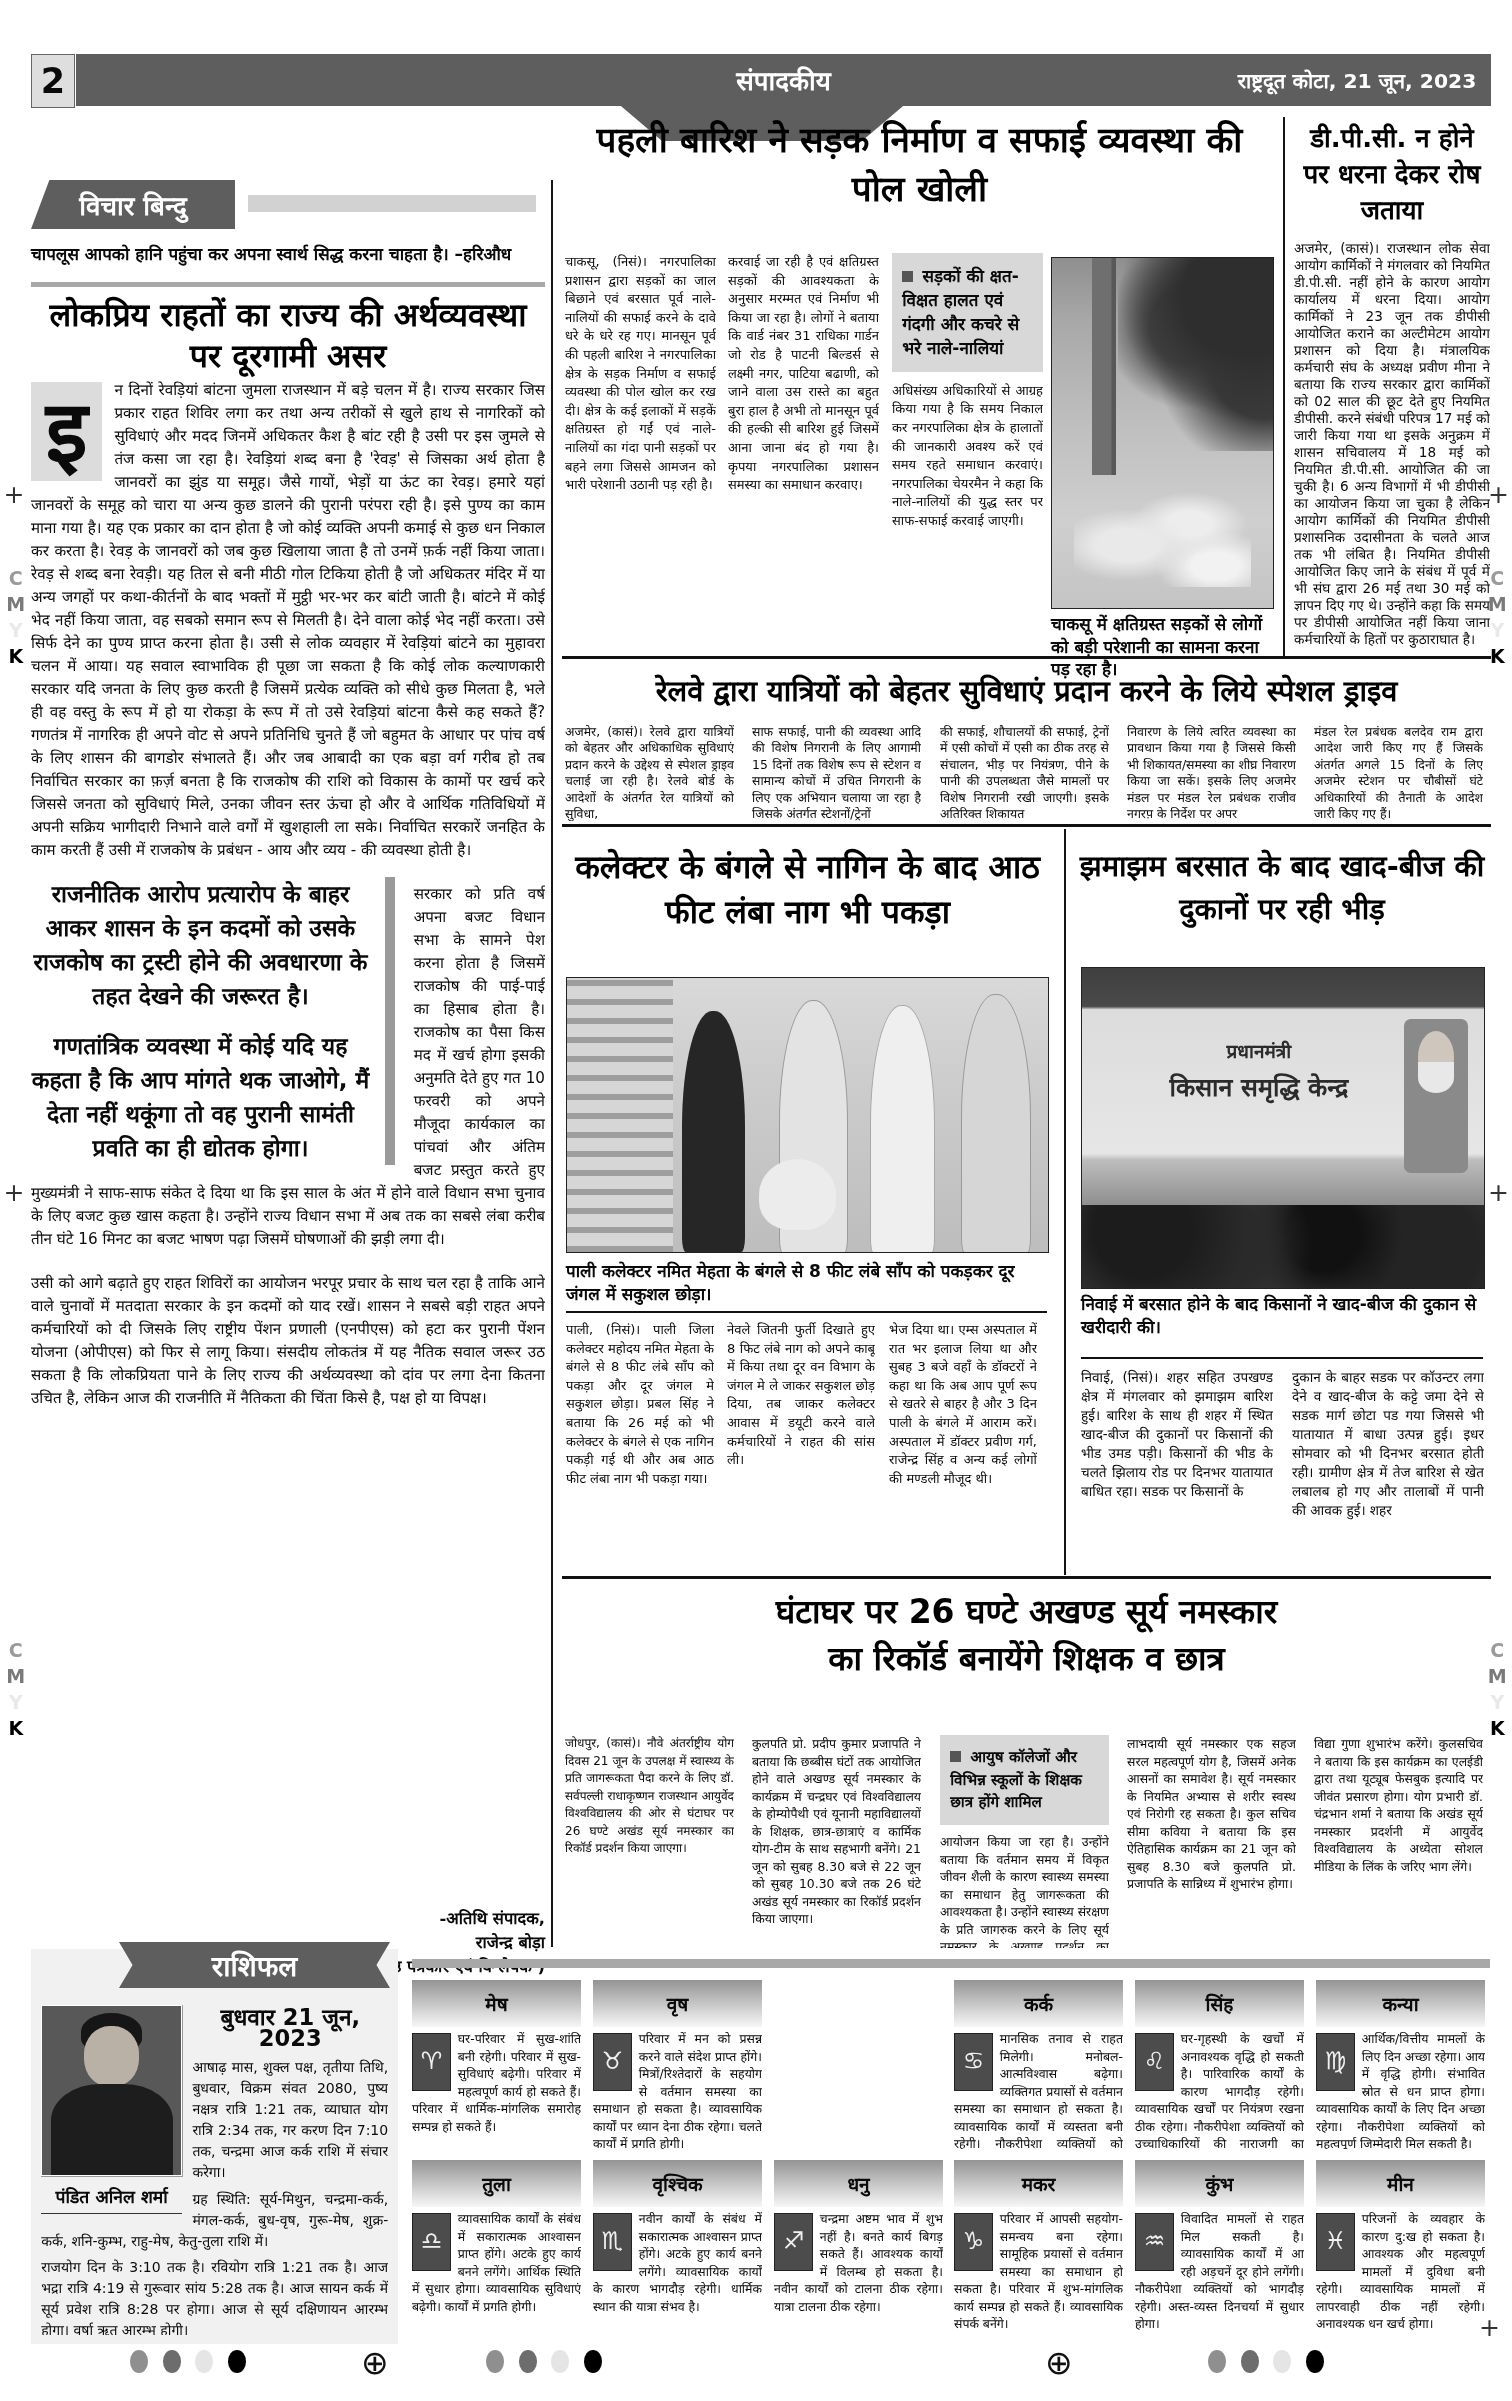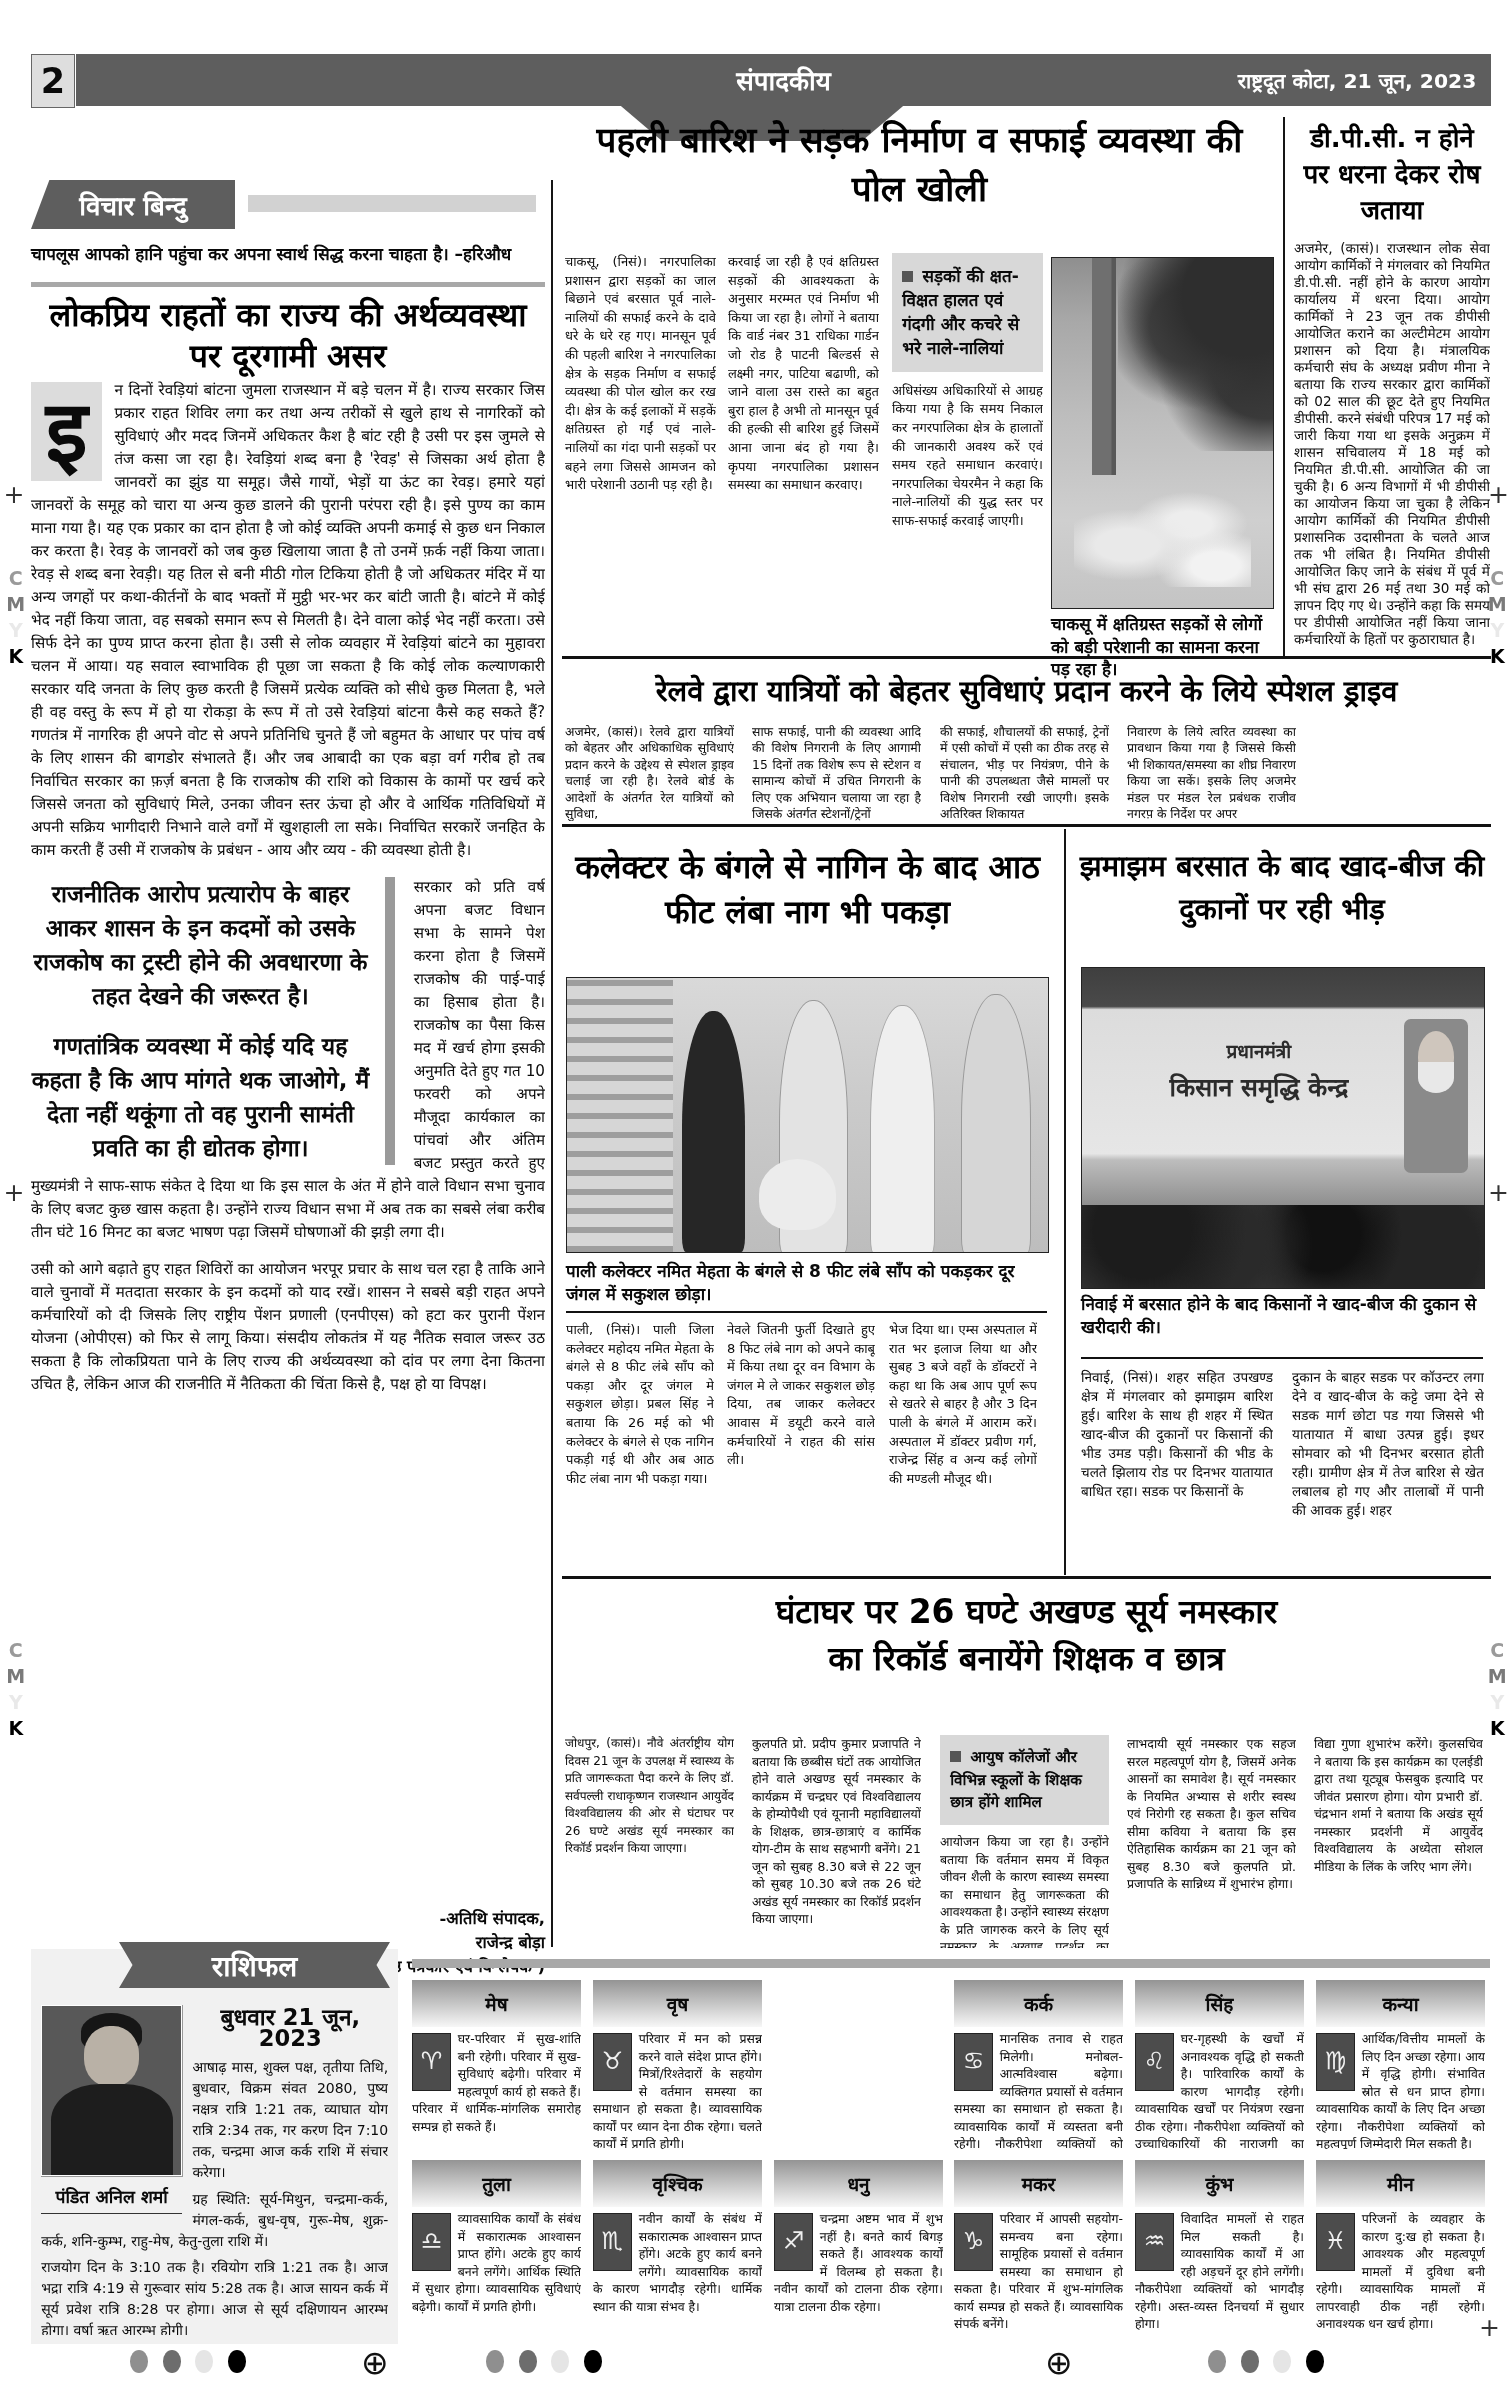--- a/index.html
+++ b/index.html
@@ -28,21 +28,21 @@
   
   .ribbon{position:absolute;left:31px;top:180px;width:204px;height:49px;background:#5e5e5e;color:#fff;
           font-size:26px;font-weight:bold;display:flex;align-items:center;justify-content:center;
           clip-path:polygon(9% 0,100% 0,100% 100%,0 100%);}
   .ribbonbar{position:absolute;left:248px;top:195px;width:288px;height:17px;background:#d2d2d2;}
   .edquote{position:absolute;left:31px;top:242px;width:514px;font-size:17px;font-weight:bold;line-height:24px;}
   .ed-body{position:absolute;left:31px;top:379px;width:514px;height:1519px;overflow:hidden;
            font-size:15.2px;line-height:23px;text-align:justify;}
   .dropcap{float:left;width:71px;height:99px;background:#dcdcdc;margin:3.4px 12.4px 4.5px 0;
            font-size:85px;font-weight:bold;display:flex;align-items:center;justify-content:center;}
-  .ed-p{display:block;margin-top:14px;}
+  .ed-p{display:block;margin-top:21px;}
   .pullq{float:left;width:339px;margin:14.7px 19px 9px 0;padding-right:14.7px;border-right:10.2px solid #9a9a9a;
          font-size:23px;line-height:34px;font-weight:bold;text-align:center;}
   .pullq .pq2{margin-top:16px;}
   .ed-sign{position:absolute;left:31px;top:1907px;width:514px;text-align:right;font-size:16.4px;font-weight:bold;line-height:24px;}
   
   .photo{position:absolute;border:1.7px solid #222;overflow:hidden;}
   .roadphoto{background:linear-gradient(180deg,#8f8f8f 0%,#a8a8a8 18%,#bdbdbd 45%,#cfcfcf 75%,#c4c4c4 100%);}
   .roadphoto .foliage{position:absolute;right:0;top:0;width:70%;height:55%;
       background:radial-gradient(circle at 80% 20%,#2e2e2e 0 30%,transparent 62%),
                  radial-gradient(circle at 45% 35%,#474747 0 25%,transparent 55%),
@@ -158,20 +158,21 @@
   <div class="caption" style="left:1051px;top:613px;width:224px;">चाकसू में क्षतिग्रस्त सड़कों से लोगों को बड़ी परेशानी का सामना करना पड़ रहा है।</div>
 
   <div class="headline" style="left:1294px;top:120px;width:196px;font-size:26px;line-height:36px;">डी.पी.सी. न होने पर धरना देकर रोष जताया</div>
   <div class="colblock" style="left:1294px;top:240px;width:196px;height:412px;font-size:13.6px;line-height:17px;">अजमेर, (कासं)। राजस्थान लोक सेवा आयोग कार्मिकों ने मंगलवार को नियमित डी.पी.सी. नहीं होने के कारण आयोग कार्यालय में धरना दिया। आयोग कार्मिकों ने 23 जून तक डीपीसी आयोजित कराने का अल्टीमेटम आयोग प्रशासन को दिया है। मंत्रालयिक कर्मचारी संघ के अध्यक्ष प्रवीण मीना ने बताया कि राज्य सरकार द्वारा कार्मिकों को 02 साल की छूट देते हुए नियमित डीपीसी. करने संबंधी परिपत्र 17 मई को जारी किया गया था इसके अनुक्रम में शासन सचिवालय में 18 मई को नियमित डी.पी.सी. आयोजित की जा चुकी है। 6 अन्य विभागों में भी डीपीसी का आयोजन किया जा चुका है लेकिन आयोग कार्मिकों की नियमित डीपीसी प्रशासनिक उदासीनता के चलते आज तक भी लंबित है। नियमित डीपीसी आयोजित किए जाने के संबंध में पूर्व में भी संघ द्वारा 26 मई तथा 30 मई को ज्ञापन दिए गए थे। उन्होंने कहा कि समय पर डीपीसी आयोजित नहीं किया जाना कर्मचारियों के हितों पर कुठाराघात है।</div>
 
   <div class="headline" style="left:562px;top:673px;width:929px;font-size:29px;line-height:37px;">रेलवे द्वारा यात्रियों को बेहतर सुविधाएं प्रदान करने के लिये स्पेशल ड्राइव</div>
   <div class="colblock" style="left:565px;top:724px;width:169px;height:97px;font-size:12.4px;line-height:16.4px;">अजमेर, (कासं)। रेलवे द्वारा यात्रियों को बेहतर और अधिकाधिक सुविधाएं प्रदान करने के उद्देश्य से स्पेशल ड्राइव चलाई जा रही है। रेलवे बोर्ड के आदेशों के अंतर्गत रेल यात्रियों को सुविधा,</div>
   <div class="colblock" style="left:752px;top:724px;width:169px;height:97px;font-size:12.4px;line-height:16.4px;">साफ सफाई, पानी की व्यवस्था आदि की विशेष निगरानी के लिए आगामी 15 दिनों तक विशेष रूप से स्टेशन व सामान्य कोचों में उचित निगरानी के लिए एक अभियान चलाया जा रहा है जिसके अंतर्गत स्टेशनों/ट्रेनों</div>
   <div class="colblock" style="left:940px;top:724px;width:169px;height:97px;font-size:12.4px;line-height:16.4px;">की सफाई, शौचालयों की सफाई, ट्रेनों में एसी कोचों में एसी का ठीक तरह से संचालन, भीड़ पर नियंत्रण, पीने के पानी की उपलब्धता जैसे मामलों पर विशेष निगरानी रखी जाएगी। इसके अतिरिक्त शिकायत</div>
   <div class="colblock" style="left:1127px;top:724px;width:169px;height:97px;font-size:12.4px;line-height:16.4px;">निवारण के लिये त्वरित व्यवस्था का प्रावधान किया गया है जिससे किसी भी शिकायत/समस्या का शीघ्र निवारण किया जा सकें। इसके लिए अजमेर मंडल पर मंडल रेल प्रबंधक राजीव नगरप़ के निर्देश पर अपर</div>
+  <div class="colblock" style="left:1314px;top:724px;width:169px;height:97px;font-size:12.4px;line-height:16.4px;">मंडल रेल प्रबंधक बलदेव राम द्वारा आदेश जारी किए गए हैं जिसके अंतर्गत अगले 15 दिनों के लिए अजमेर स्टेशन पर चौबीसों घंटे अधिकारियों की तैनाती के आदेश जारी किए गए हैं।</div>
 
   <div class="headline" style="left:562px;top:845px;width:491px;font-size:32px;line-height:45px;">कलेक्टर के बंगले से नागिन के बाद आठ फीट लंबा नाग भी पकड़ा</div>
   <div class="photo snakephoto" style="left:566px;top:977px;width:481px;height:274px;">
     <div class="fence"></div>
     <div class="fig" style="left:24%;top:12%;width:13%;height:88%;background:#262626;"></div>
     <div class="fig" style="left:44%;top:8%;width:14%;height:92%;background:#e3e3e3;border:1.1px solid #9a9a9a;"></div>
     <div class="fig" style="left:63%;top:10%;width:13%;height:90%;background:#efefef;border:1.1px solid #a8a8a8;"></div>
     <div class="fig" style="left:82%;top:6%;width:14%;height:94%;background:#d6d6d6;border:1.1px solid #999;"></div>
     <div class="sack"></div>
   </div>

